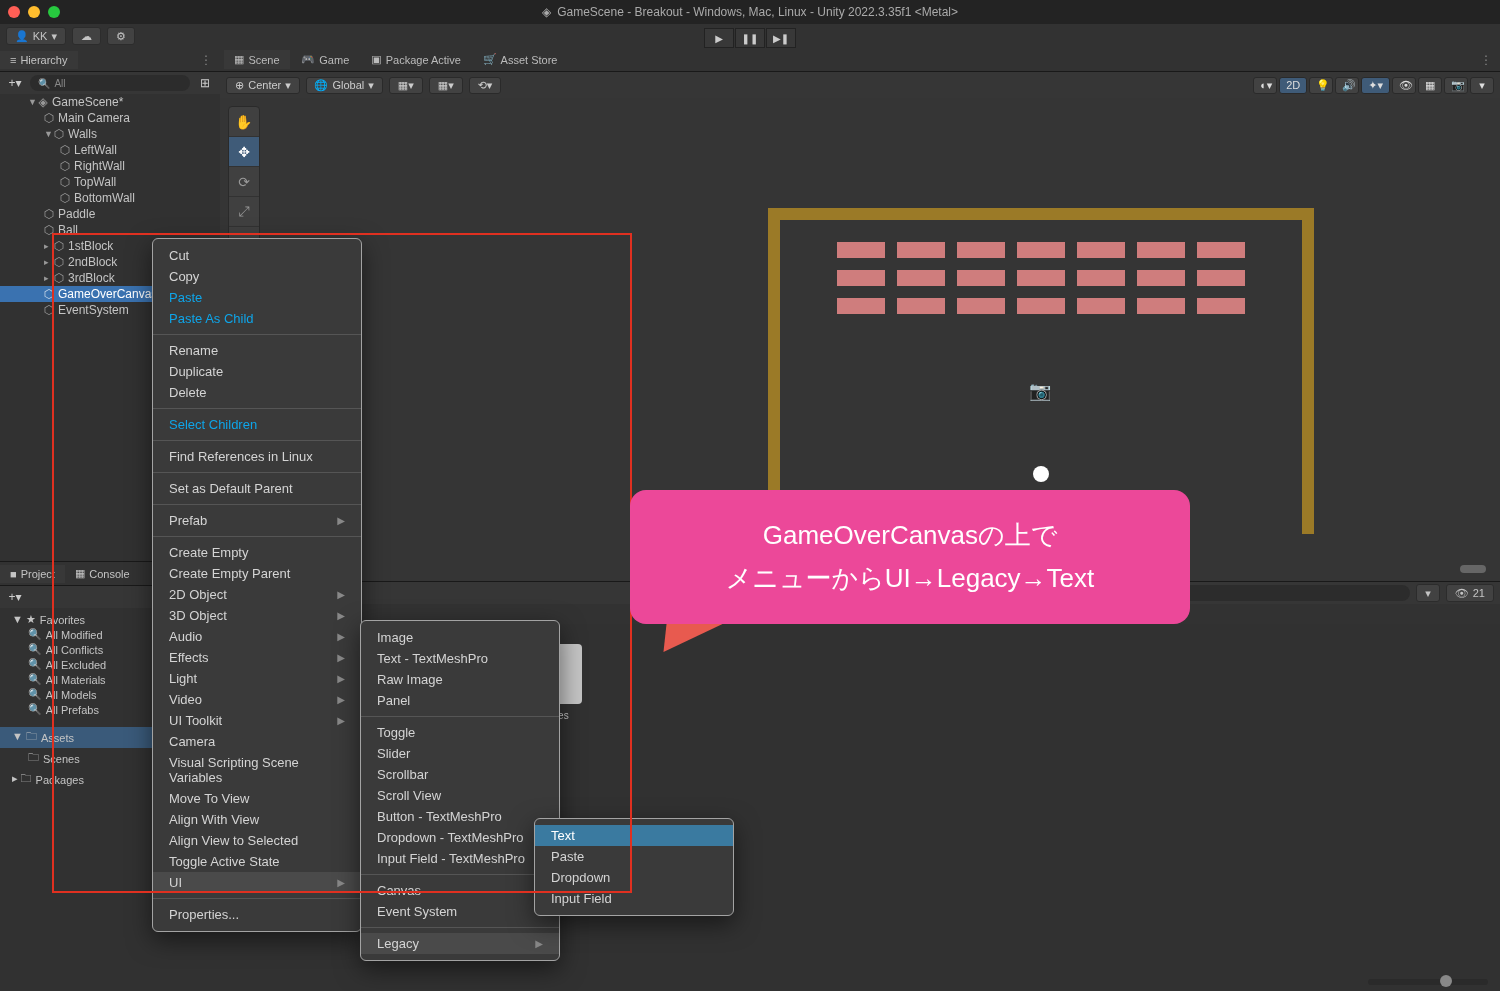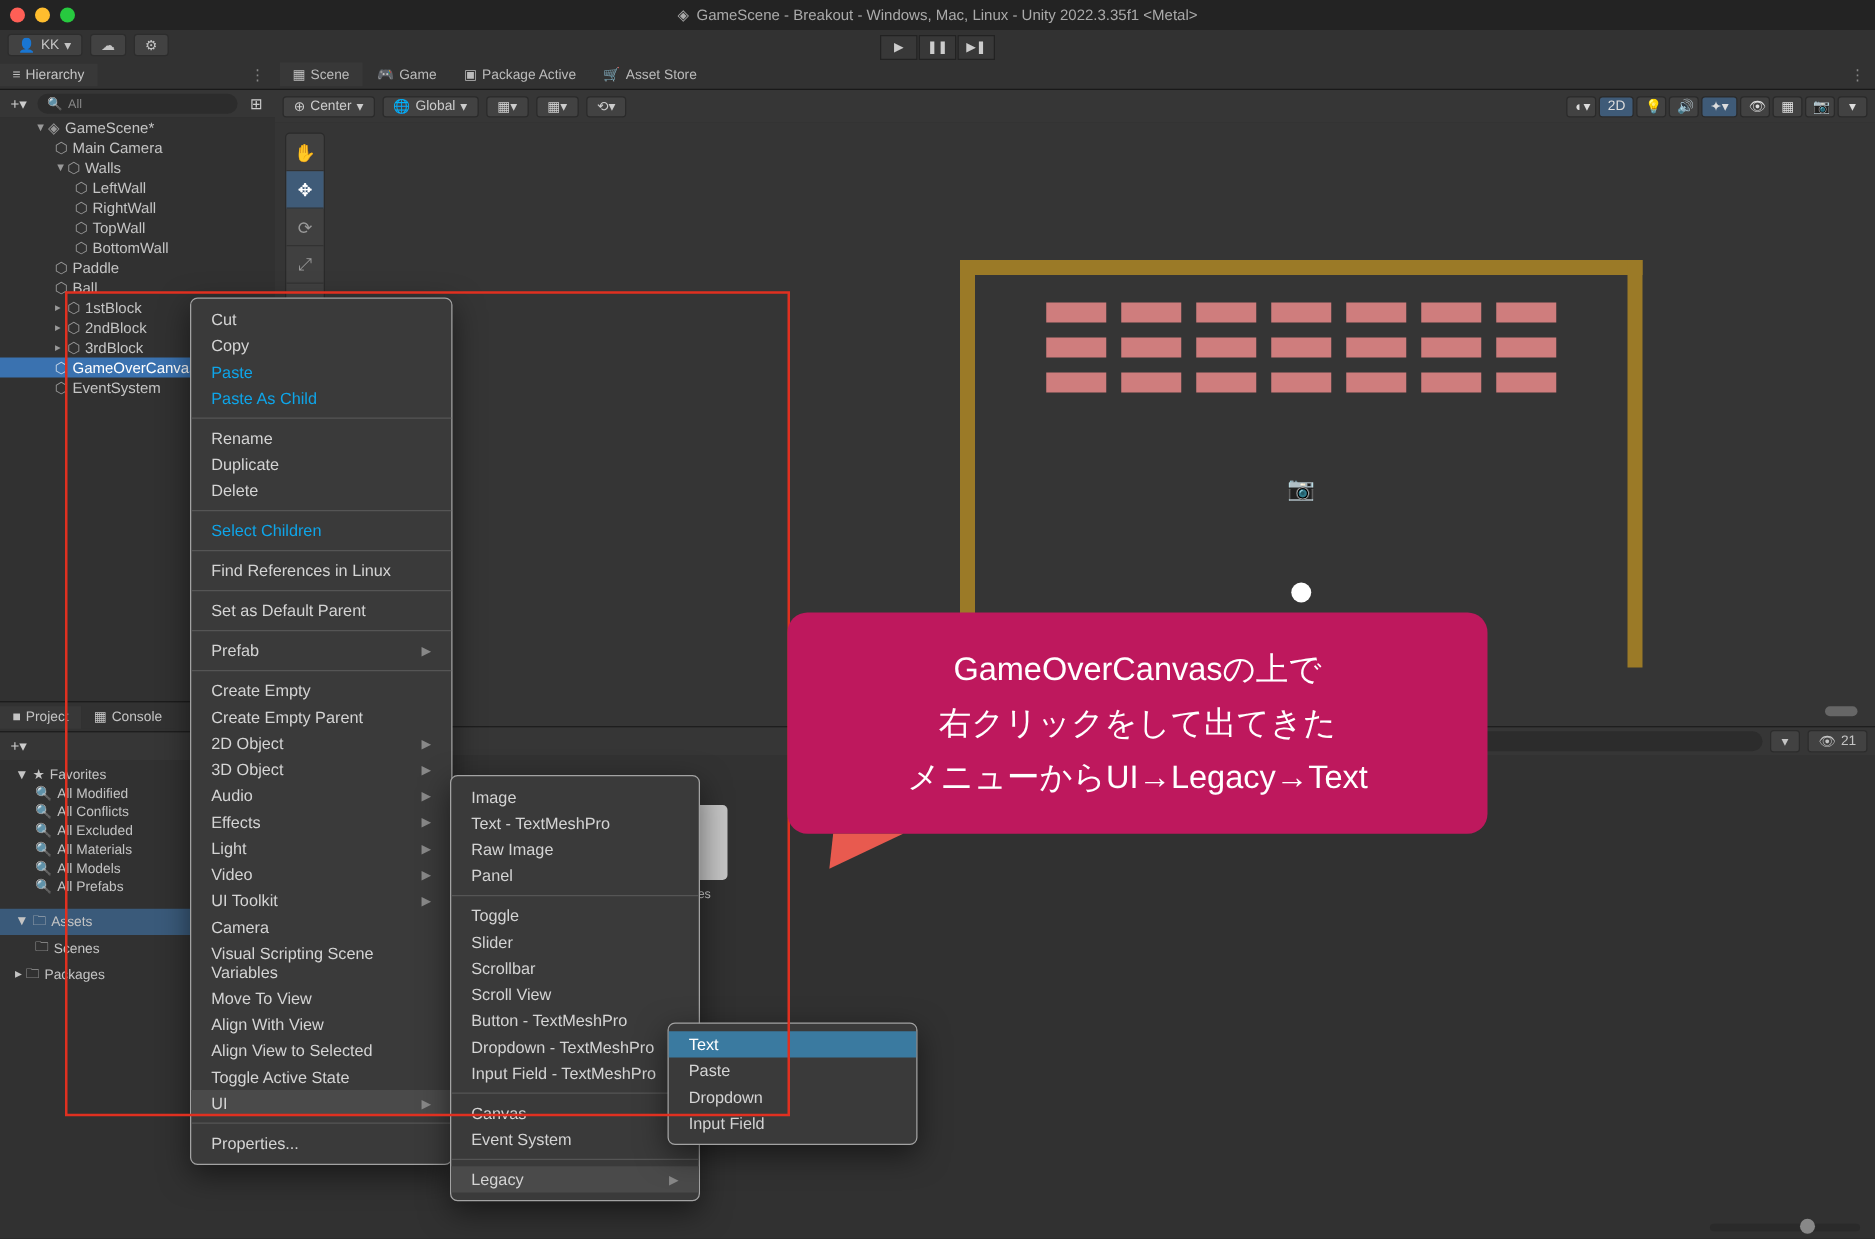--- a/index.html
+++ b/index.html
@@ -89,21 +89,21 @@
 
 .ctx-menu { position:absolute; background:#3a3a3a; border:1px solid #a3a3a3; border-radius:6px; box-shadow:0 8px 24px rgba(0,0,0,.5); padding:6px 0; min-width:200px; font-size:13px; }
 .ctx-item { padding:3px 16px; color:#d4d4d4; display:flex; justify-content:space-between; align-items:center; }
 .ctx-item.disabled { color:#0ea5e9; }
 .ctx-item.highlight { background:#4a4a4a; }
 .ctx-item.selected-blue { background:#3a7aa0; color:#fff; }
 .ctx-sep { height:1px; background:#555; margin:5px 0; }
 .ctx-arrow { font-size:10px; color:#888; }
 
 
-.speech { position:absolute; left:630px; top:490px; width:560px; background:#be185d; color:#fff; border-radius:16px; padding:24px 20px; font-size:26px; line-height:1.65; text-align:center; }
+.speech { position:absolute; left:630px; top:490px; width:560px; background:#ec4899; color:#fff; border-radius:16px; padding:24px 20px; font-size:26px; line-height:1.65; text-align:center; }
 .speech::after { content:''; position:absolute; bottom:-28px; left:30px; width:0; height:0; border:28px solid transparent; border-top-color:#e85a4f; border-bottom:none; border-left-width:10px; border-right-width:46px; transform:skewX(-25deg); }
 
 
 .ann-border { position:absolute; border:2px solid #e03020; pointer-events:none; }
 </style>
 </head>
 <body>
 
 <div class="titlebar">
   <div class="traffic-lights">
@@ -448,15 +448,14 @@
   <div class="ctx-item selected-blue">Text</div>
   <div class="ctx-item">Paste</div>
   <div class="ctx-item">Dropdown</div>
   <div class="ctx-item">Input Field</div>
 </div>
 
 <div class="ann-border" style="left:52px; top:233px; width:580px; height:660px;"></div>
 
 <div class="speech">
   <div>GameOverCanvasの上で</div>
-  <div>右クリックをして出てきた</div>
   <div>メニューからUI→Legacy→Text</div>
 </div>
 
 </body></html>

